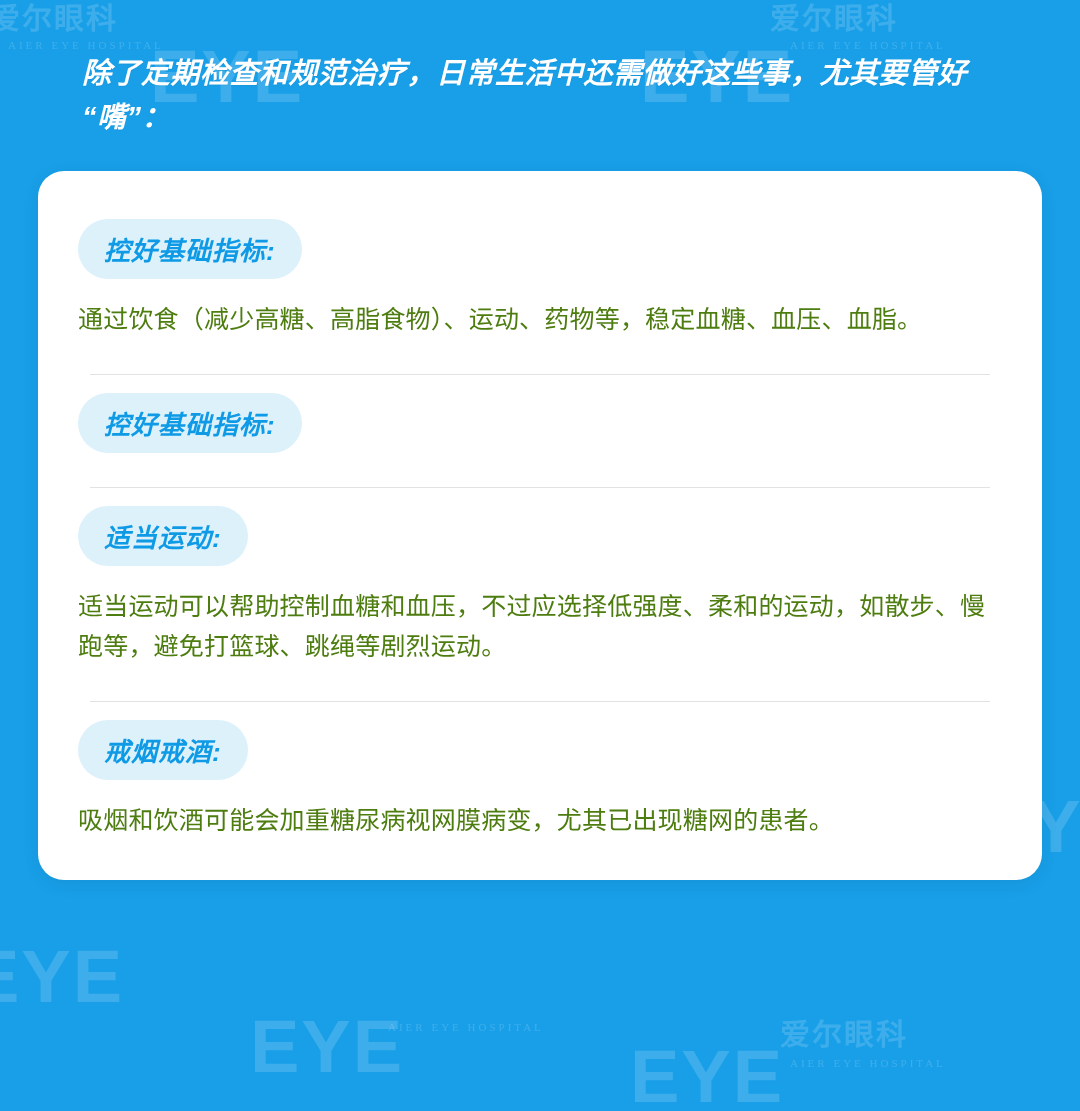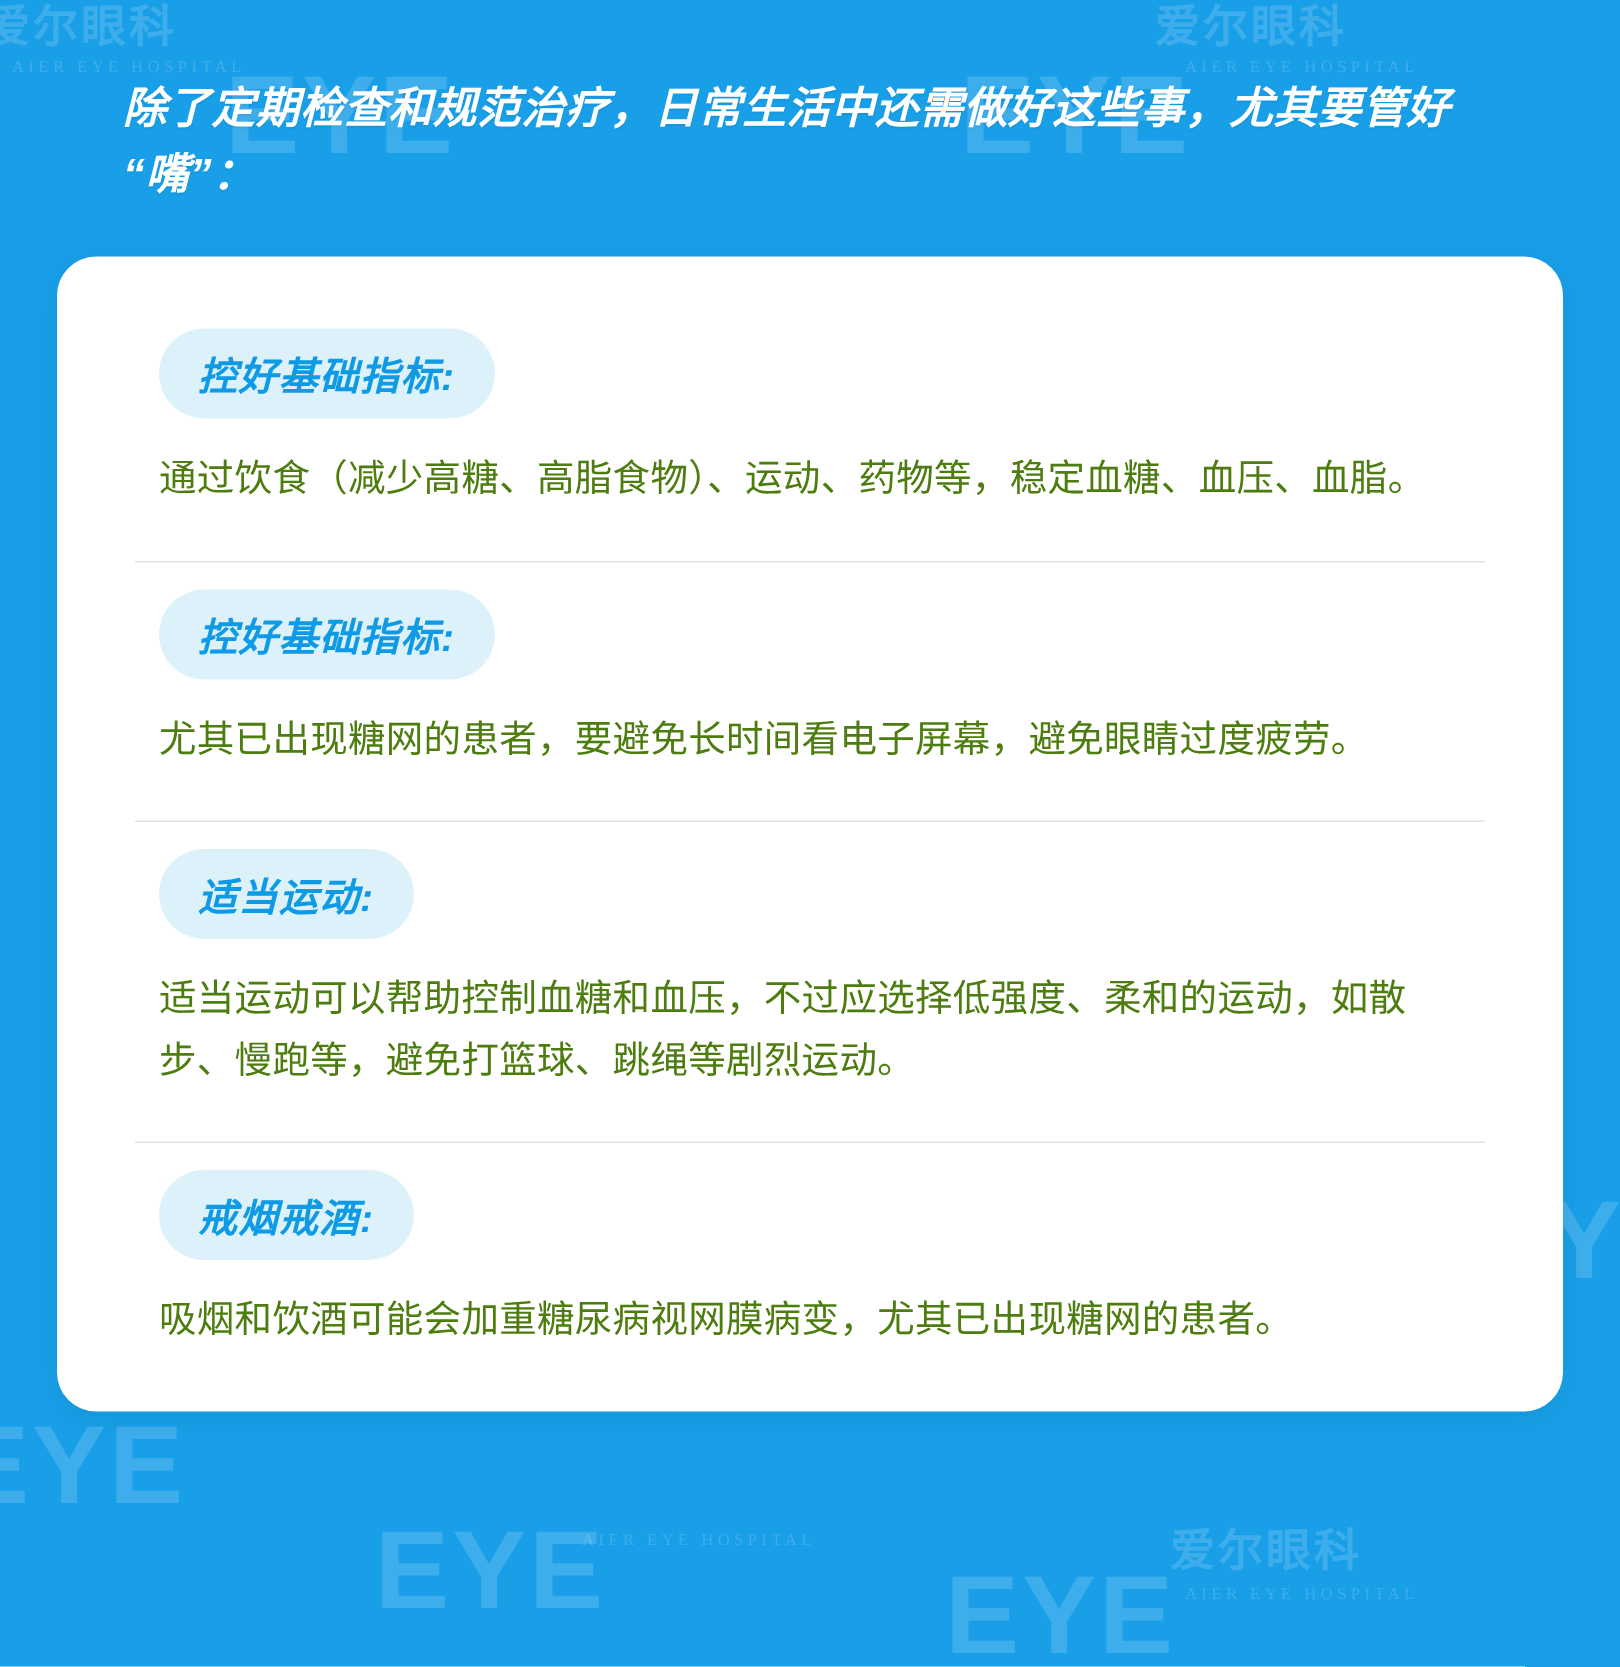--- a/index.html
+++ b/index.html
@@ -67,21 +67,21 @@
   .card {
     position: relative;
     z-index: 10;
     margin: 32px 38px 0 38px;
     background: #ffffff;
     border-radius: 26px;
     padding: 34px 0 40px 0;
     box-shadow: 0 4px 18px rgba(0,0,0,0.07);
   }
   .section {
-    padding: 0 68px;
+    padding: 0 40px;
   }
   .pill {
     display: inline-block;
     background: #ddf1fb;
     color: #0f9ae6;
     font-size: 26px;
     font-weight: bold;
     font-style: italic;
     padding: 11px 26px 12px 26px;
     border-radius: 30px;
@@ -136,21 +136,20 @@
 
   <div class="section">
     <div class="pill">控好基础指标:</div>
     <p class="body-text">通过饮食（减少高糖、高脂食物）、运动、药物等，稳定血糖、血压、血脂。</p>
   </div>
 
   <hr class="divider">
 
   <div class="section">
     <div class="pill">控好基础指标:</div>
-    <p class="body-text">尤其已出现糖网的患者，要避免长时间看电子屏幕，避免眼睛过度疲劳。</p>
   </div>
 
   <hr class="divider">
 
   <div class="section">
     <div class="pill">适当运动:</div>
     <p class="body-text">适当运动可以帮助控制血糖和血压，不过应选择低强度、柔和的运动，如散步、慢跑等，避免打篮球、跳绳等剧烈运动。</p>
   </div>
 
   <hr class="divider">

